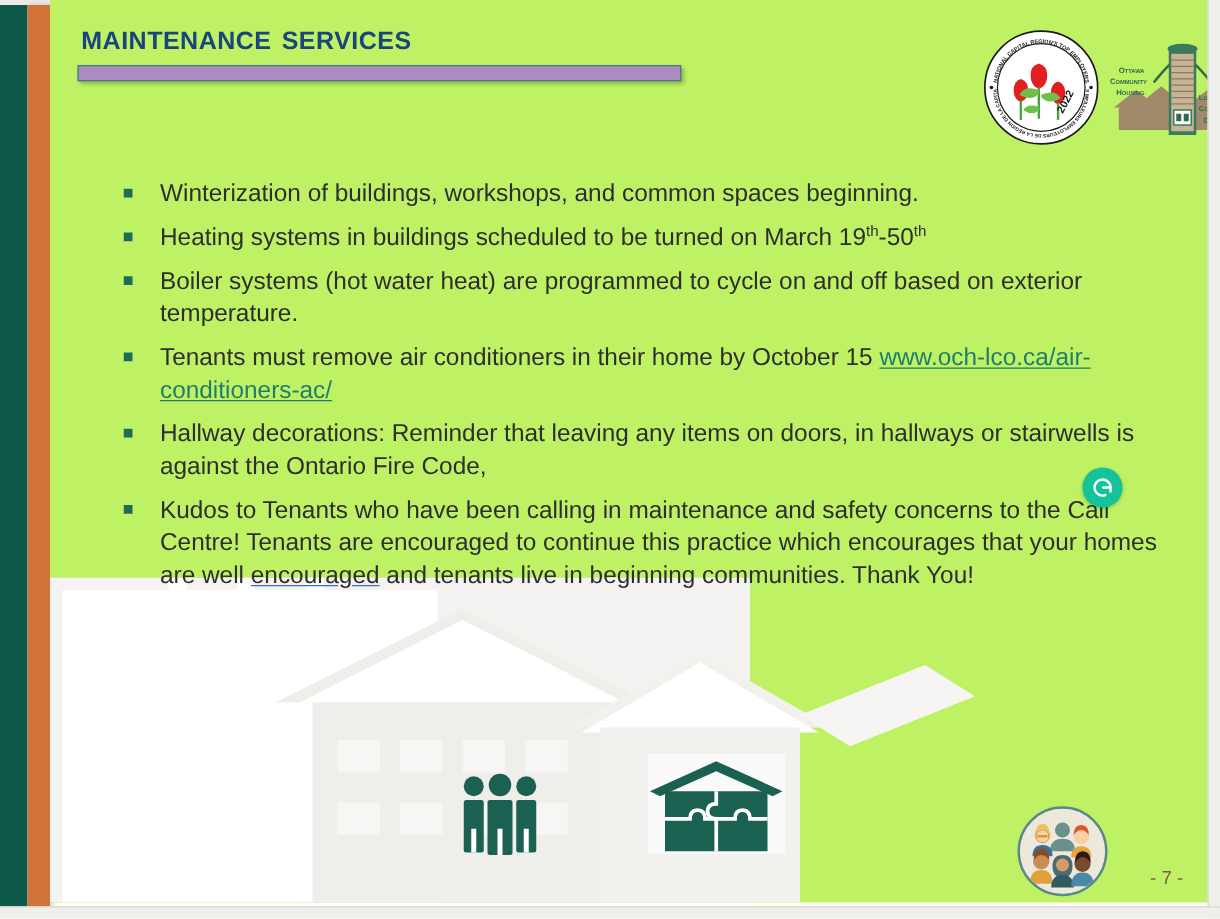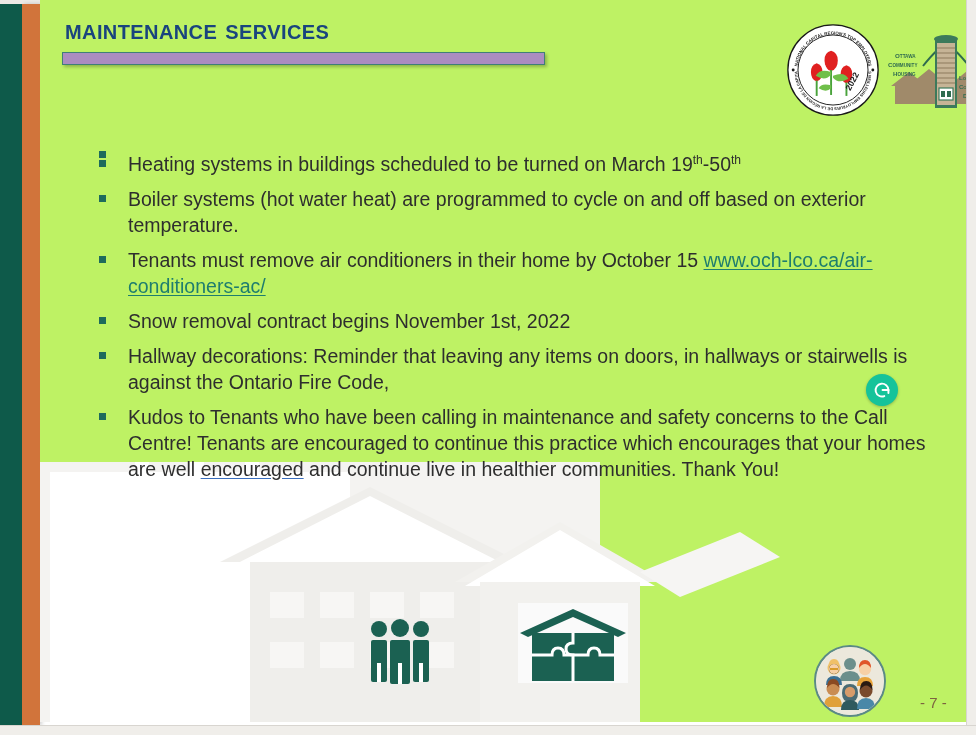--- a/index.html
+++ b/index.html
@@ -330,50 +330,47 @@
           <text x="72" y="65">C<tspan font-size="4.4">OMMUNAUTAIRE</tspan></text>
           <text x="76" y="74">D<tspan font-size="4.4">'O</tspan><tspan font-size="4.4">TTAWA</tspan></text>
         </g>
       </svg>
     </div>
 
     <div class="bullets">
 
       <div class="bullet">
         <span class="sq"></span>
+        <span>Winterization of buildings, workshops, and common spaces beginning.</span>
       </div>
 
       <div class="bullet">
         <span class="sq"></span>
         <span>Heating systems in buildings scheduled to be turned on March 19</span><sup>th</sup><span>-50</span><sup>th</sup>
       </div>
 
       <div class="bullet">
         <span class="sq"></span>
         <span>Boiler systems (hot water heat) are programmed to cycle on and off based on exterior temperature.</span>
       </div>
 
       <div class="bullet">
         <span class="sq"></span>
         <span>Tenants must remove air conditioners in their home by October 15 </span><a class="link" href="#">www.och-lco.ca/air-conditioners-ac/</a>
       </div>
 
-      <div class="bullet">
-        <span class="sq"></span>
-        <span>Snow removal contract begins November 1st, 2022</span>
-      </div>
 
       <div class="bullet">
         <span class="sq"></span>
         <span>Hallway decorations: Reminder that leaving any items on doors, in hallways or stairwells is against the Ontario Fire Code,</span>
       </div>
 
       <div class="bullet">
         <span class="sq"></span>
-        <span>Kudos to Tenants who have been calling in maintenance and safety concerns to the Call Centre! Tenants are encouraged to continue this practice which encourages that your homes are well </span><span class="misspell">encouraged</span><span> and continue live in healthier communities. Thank You!</span>
+        <span>Kudos to Tenants who have been calling in maintenance and safety concerns to the Call Centre! Tenants are encouraged to continue this practice which encourages that your homes are well </span><span class="misspell">encouraged</span><span> and tenants live in beginning communities. Thank You!</span>
       </div>
     </div>
 
     <div class="grammarly">
       <svg viewBox="0 0 24 24" width="22" height="22">
         <path d="M19 12 A7 7 0 1 0 14.5 18.6" fill="none" stroke="#ffffff" stroke-width="2.1" stroke-linecap="round"></path>
         <line x1="19" y1="12" x2="12.6" y2="12" stroke="#ffffff" stroke-width="2.1" stroke-linecap="round"></line>
         <line x1="19" y1="12" x2="19" y2="15.4" stroke="#ffffff" stroke-width="2.1" stroke-linecap="round"></line>
       </svg>
     </div>

